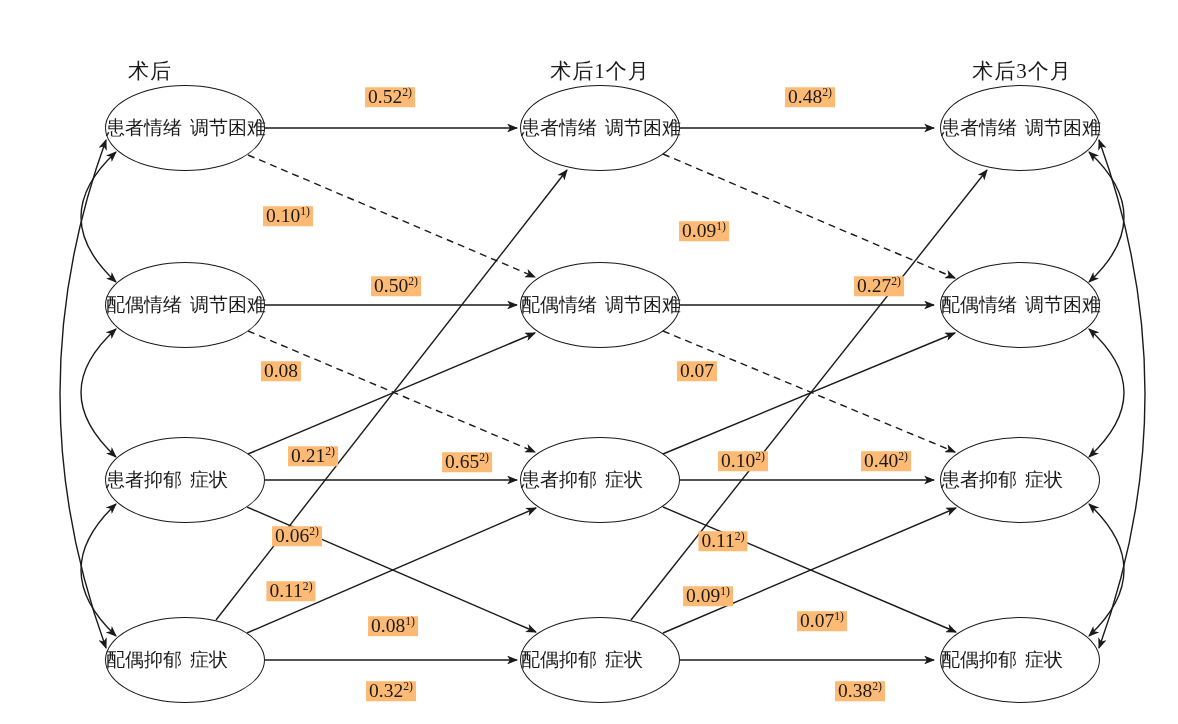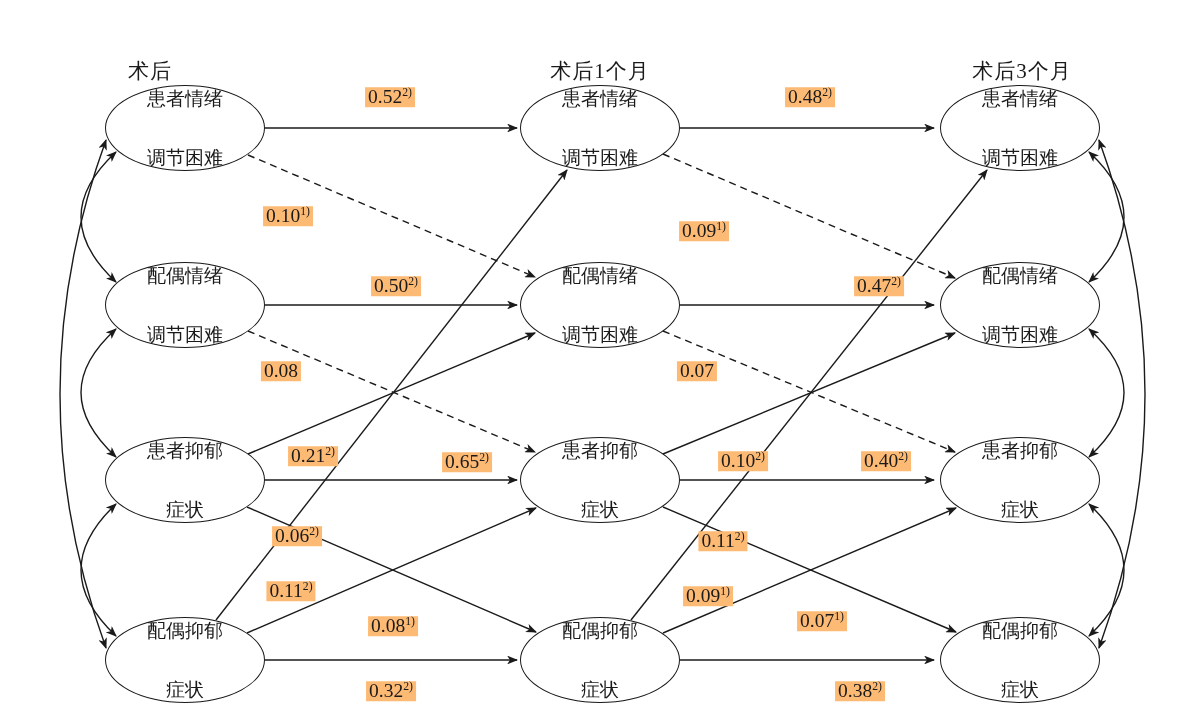--- a/index.html
+++ b/index.html
@@ -20,22 +20,22 @@
     letter-spacing:1px;
     white-space:nowrap;
     margin-top:25px;
   }
   .node {
     position:absolute;
     width:160px; height:86px;
     border:1.4px solid #1a1a1a;
     border-radius:50%;
     background:#ffffff;
-    display:flex; flex-direction:column;
-    align-items:center; justify-content:space-between;
+    display:flex; flex-direction:row;
+    align-items:center; justify-content:flex-start;
     font-size:19px; line-height:1.34;
     text-align:center;
     box-sizing:border-box;
     gap:8px;
   }
   .node span { display:block; white-space:nowrap; }
   .coef {
     position:absolute;
     transform:translate(-50%,-50%);
     background:#fdba74;
@@ -160,21 +160,21 @@
   <div class="coef" style="left:281px;top:371px"><span>0.08</span><sup></sup></div>
   <div class="coef" style="left:313px;top:456px"><span>0.21</span><sup>2)</sup></div>
   <div class="coef" style="left:467px;top:462px"><span>0.65</span><sup>2)</sup></div>
   <div class="coef" style="left:297px;top:536px"><span>0.06</span><sup>2)</sup></div>
   <div class="coef" style="left:291px;top:591px"><span>0.11</span><sup>2)</sup></div>
   <div class="coef" style="left:393px;top:626px"><span>0.08</span><sup>1)</sup></div>
   <div class="coef" style="left:391px;top:691px"><span>0.32</span><sup>2)</sup></div>
 
   <div class="coef" style="left:810px;top:97px"><span>0.48</span><sup>2)</sup></div>
   <div class="coef" style="left:704px;top:231px"><span>0.09</span><sup>1)</sup></div>
-  <div class="coef" style="left:879px;top:286px"><span>0.47</span><sup>2)</sup></div>
+  <div class="coef" style="left:879px;top:286px"><span>0.27</span><sup>2)</sup></div>
   <div class="coef" style="left:697px;top:371px"><span>0.07</span><sup></sup></div>
   <div class="coef" style="left:743px;top:461px"><span>0.10</span><sup>2)</sup></div>
   <div class="coef" style="left:886px;top:461px"><span>0.40</span><sup>2)</sup></div>
   <div class="coef" style="left:723px;top:541px"><span>0.11</span><sup>2)</sup></div>
   <div class="coef" style="left:708px;top:596px"><span>0.09</span><sup>1)</sup></div>
   <div class="coef" style="left:822px;top:621px"><span>0.07</span><sup>1)</sup></div>
   <div class="coef" style="left:860px;top:691px"><span>0.38</span><sup>2)</sup></div>
 
 </div>
 

